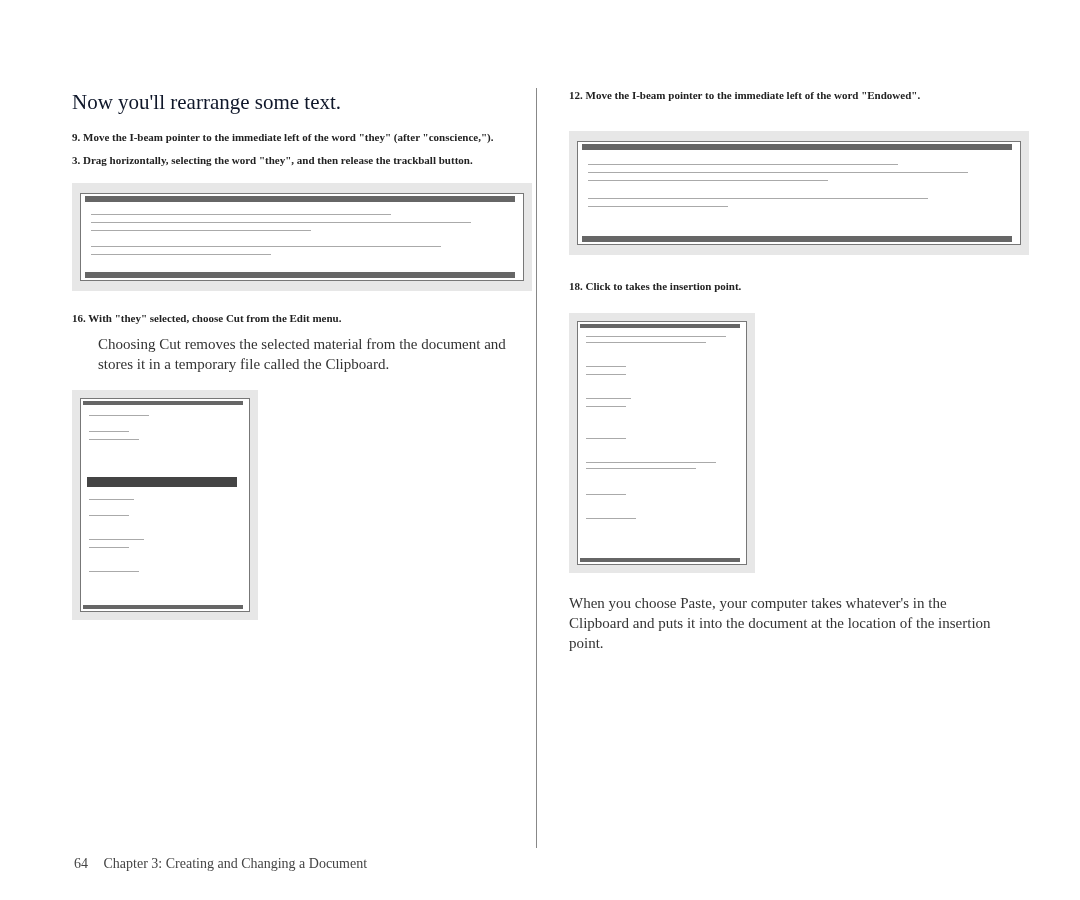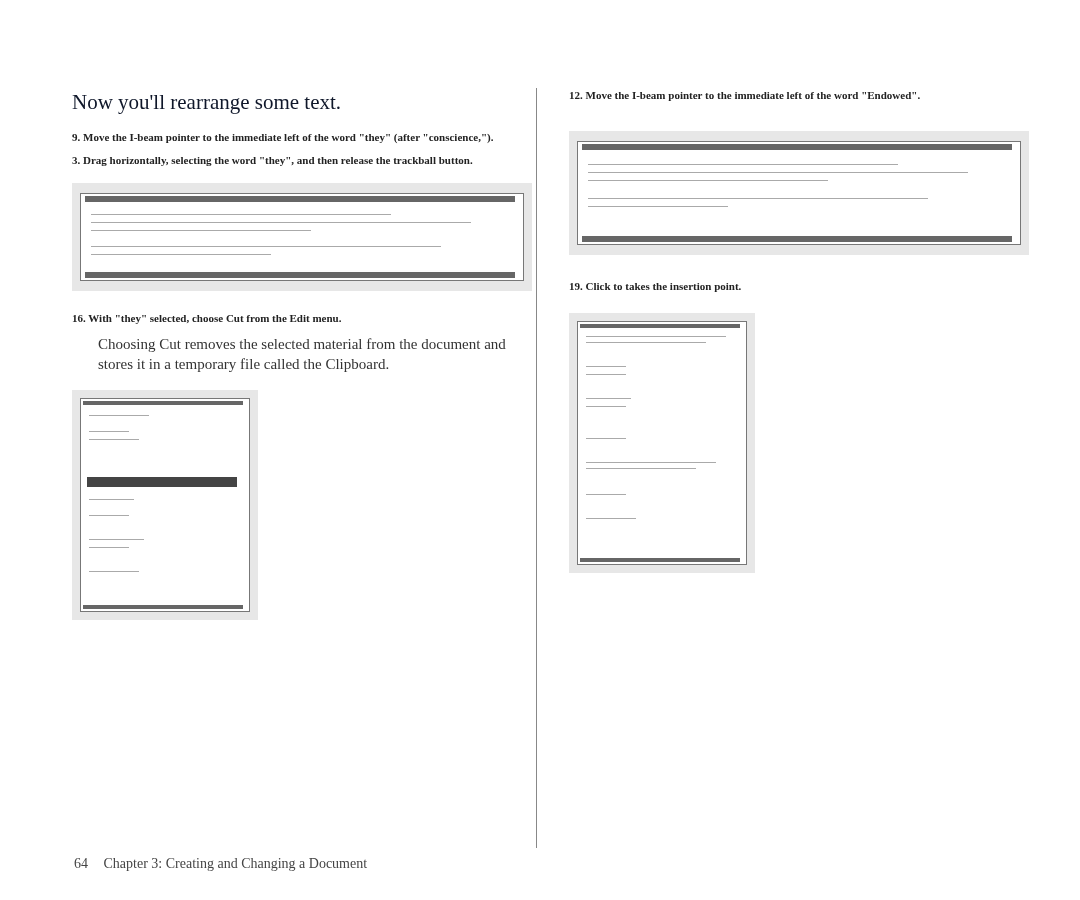--- a/index.html
+++ b/index.html
@@ -178,41 +178,42 @@
         <div class="fake-line" style="left:10px; top:22px; width:310px;"></div>
         <div class="fake-line" style="left:10px; top:30px; width:380px;"></div>
         <div class="fake-line" style="left:10px; top:38px; width:240px;"></div>
         <div class="fake-line" style="left:10px; top:56px; width:340px;"></div>
         <div class="fake-line" style="left:10px; top:64px; width:140px;"></div>
         <div class="fake-bar" style="left:4px; bottom:2px; width:430px;"></div>
       </div>
     </div>
 
     <p class="step step-bold" style="margin-top:24px;">
-      <span class="num">19.</span><span> Click to takes the insertion point.</span>
+      <span class="num">18.</span><span> Click to takes the insertion point.</span>
     </p>
 
     <div class="shot shot-tall-r" style="margin-top:20px;">
       <div class="shot-inner">
         <div class="fake-bar" style="left:2px; top:2px; width:160px; height:4px;"></div>
         <div class="fake-line" style="left:8px; top:14px; width:140px;"></div>
         <div class="fake-line" style="left:8px; top:20px; width:120px;"></div>
         <div class="fake-line" style="left:8px; top:44px; width:40px;"></div>
         <div class="fake-line" style="left:8px; top:52px; width:40px;"></div>
         <div class="fake-line" style="left:8px; top:76px; width:45px;"></div>
         <div class="fake-line" style="left:8px; top:84px; width:40px;"></div>
         <div class="fake-line" style="left:8px; top:116px; width:40px;"></div>
         <div class="fake-line" style="left:8px; top:140px; width:130px;"></div>
         <div class="fake-line" style="left:8px; top:146px; width:110px;"></div>
         <div class="fake-line" style="left:8px; top:172px; width:40px;"></div>
         <div class="fake-line" style="left:8px; top:196px; width:50px;"></div>
         <div class="fake-bar" style="left:2px; bottom:2px; width:160px; height:4px;"></div>
       </div>
     </div>
 
+    <p class="body-para" style="margin-left:0; margin-top:18px;">When you choose Paste, your computer takes whatever's in the Clipboard and puts it into the document at the location of the insertion point.</p>
   </div>
 
 </div>
 
 <div class="footer">
   <span class="pg">64</span>
   <span>Chapter 3: Creating and Changing a Document</span>
 </div>
 
 </body></html>

